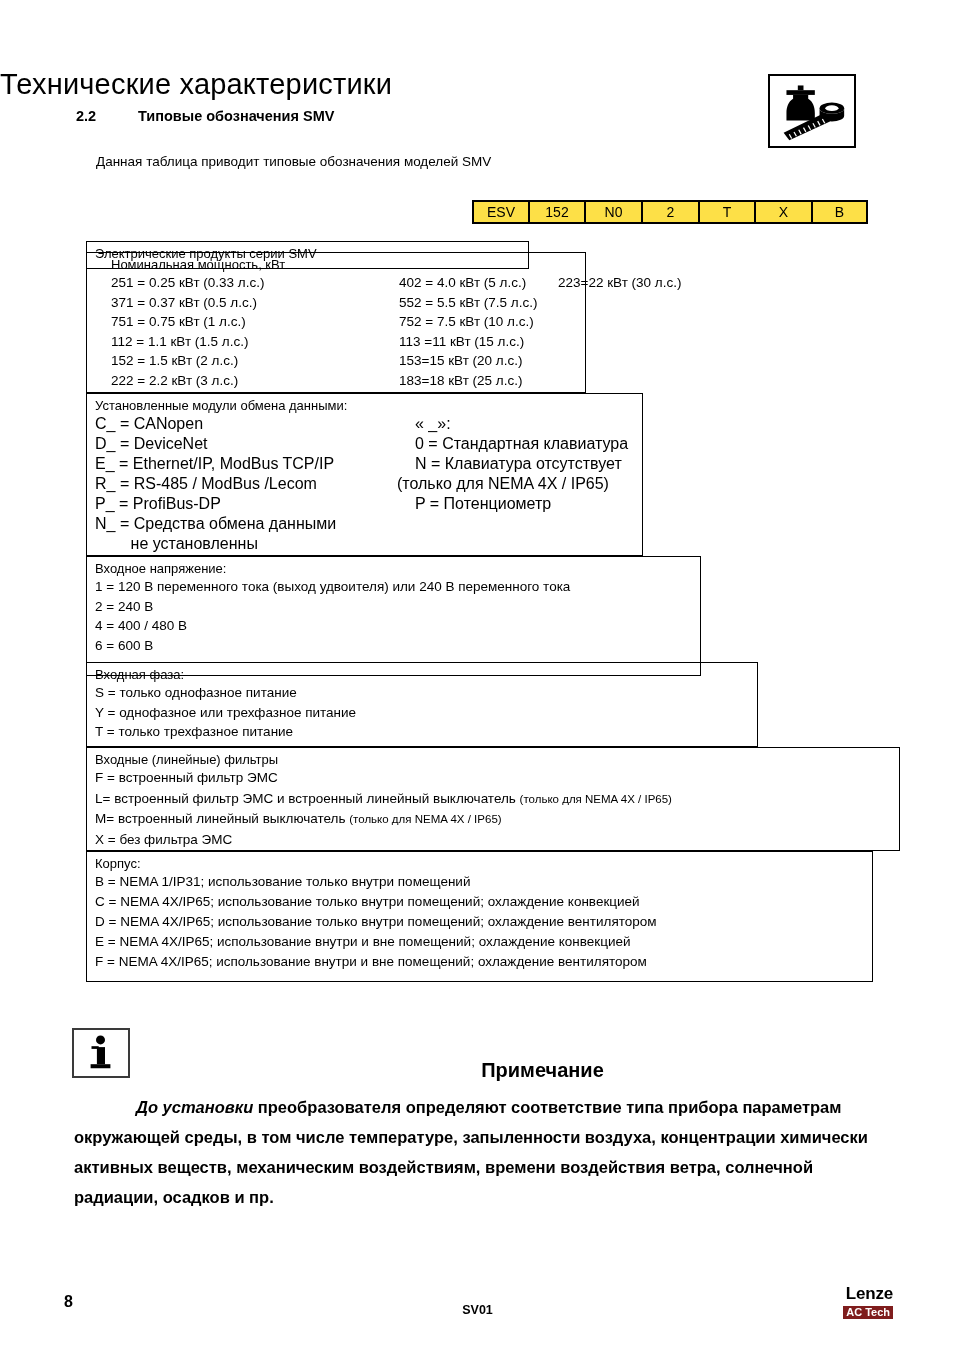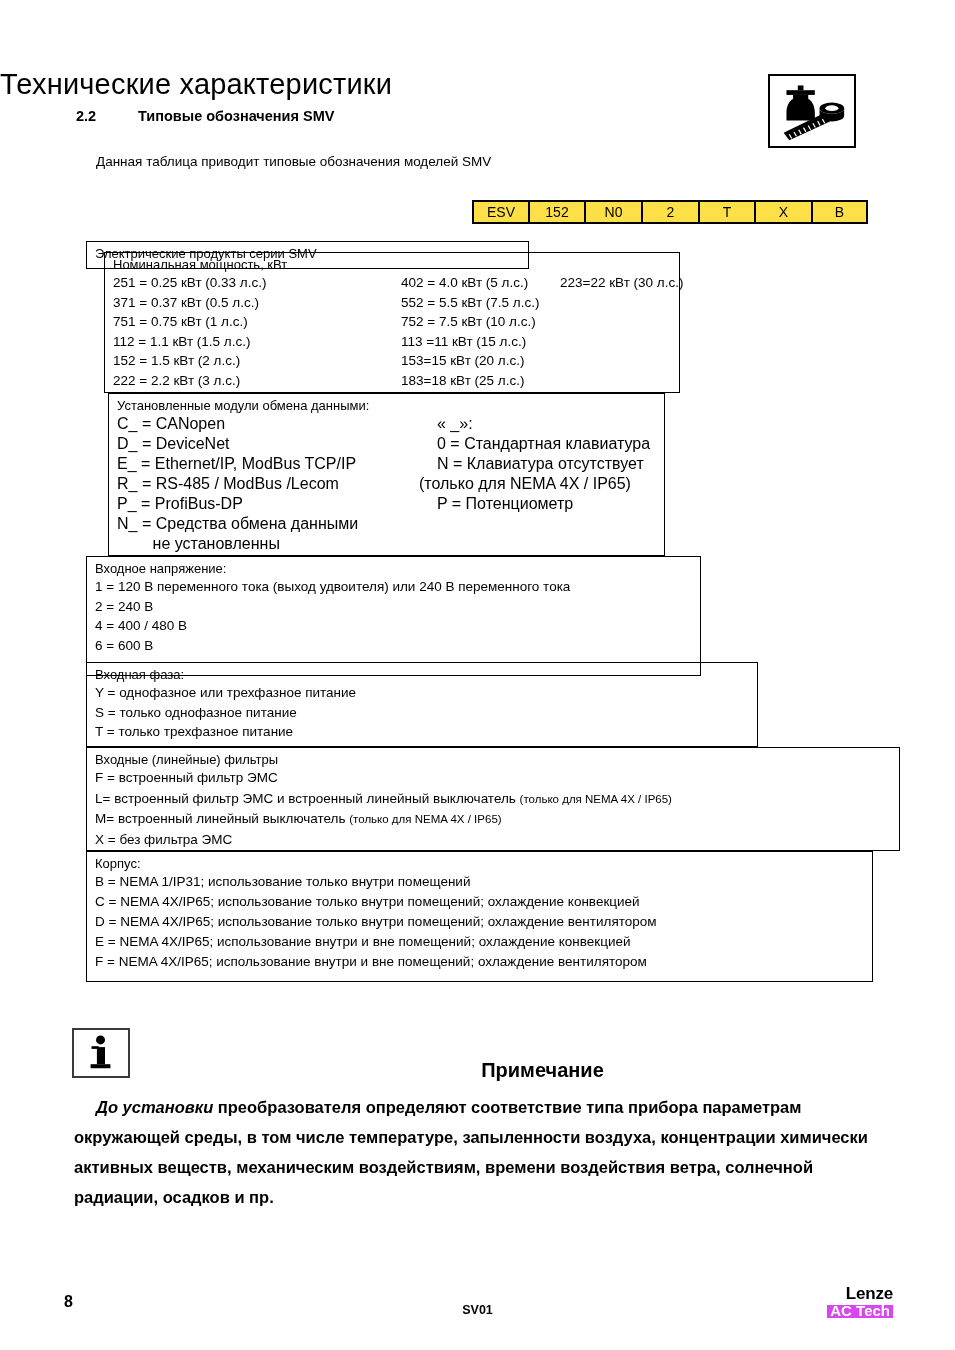--- a/index.html
+++ b/index.html
@@ -146,21 +146,21 @@
   #note-body {
     position: absolute;
     left: 74px;
     top: 1092px;
     width: 810px;
     font-size: 16.5px;
     font-weight: bold;
     line-height: 30px;
     text-indent: 22px;
   }
-  #note-body .em { font-style: italic; }
+  #note-body .em { font-style: italic; margin-left: 40px; }
 
   
   #footer-page {
     position: absolute;
     left: 64px;
     top: 1293px;
     font-size: 16px;
     font-weight: bold;
   }
   #footer-center {
@@ -179,23 +179,23 @@
     text-align: right;
   }
   #footer-logo .brand {
     font-size: 17px;
     font-weight: bold;
     letter-spacing: -0.2px;
     line-height: 17px;
   }
   #footer-logo .sub {
     display: inline-block;
-    background: #d946ef;
+    background: #7f1d1d;
     color: #fff;
-    font-size: 15px;
+    font-size: 11px;
     font-weight: bold;
     padding: 0 3px 1px 3px;
     line-height: 12px;
     margin-top: 1px;
   }
 </style>
 </head>
 <body>
 
 <div id="page-title">Технические характеристики</div>
@@ -238,21 +238,21 @@
   <div class="code-cell cw5">X</div>
   <div class="code-cell cw6">B</div>
 </div>
 
 <div id="spec-table">
 
   <div class="sec" style="left:0px; top:0px; width:443px; height:28px;margin-top:17px;">
     <div class="ttl">Электрические продукты серии SMV</div>
   </div>
 
-  <div class="sec" style="left:18px; top:28px; width:576px; height:141px; padding-left:0;">
+  <div class="sec" style="left:0px; top:28px; width:500px; height:141px; padding-left:16px;">
     <div class="ttl" style="padding-left:8px;">Номинальная мощность, кВт</div>
     <div style="position:relative; height:120px;">
       <div class="pw-col-a">
         <div class="ln">251 = 0.25 кВт (0.33 л.с.)</div>
         <div class="ln">371 = 0.37 кВт (0.5 л.с.)</div>
         <div class="ln">751 = 0.75 кВт (1 л.с.)</div>
         <div class="ln">112 = 1.1 кВт (1.5 л.с.)</div>
         <div class="ln">152 = 1.5 кВт (2 л.с.)</div>
         <div class="ln">222 = 2.2 кВт (3 л.с.)</div>
       </div>
@@ -263,21 +263,21 @@
         <div class="ln">113 =11 кВт (15 л.с.)</div>
         <div class="ln">153=15 кВт (20 л.с.)</div>
         <div class="ln">183=18 кВт (25 л.с.)</div>
       </div>
       <div class="pw-col-c">
         <div class="ln">223=22 кВт (30 л.с.)</div>
       </div>
     </div>
   </div>
 
-  <div class="sec" style="left:0px; top:169px; width:557px; height:163px; padding-left:0;margin-left:22px;">
+  <div class="sec" style="left:0px; top:169px; width:557px; height:163px; padding-left:0;">
     <div class="ttl" style="padding-left:8px;">Установленные модули обмена данными:</div>
     <div style="position:relative; height:142px;">
       <div class="cm-col-a">
         <div class="ln big">C_  = CANopen</div>
         <div class="ln big">D_  = DeviceNet</div>
         <div class="ln big">E_  = Ethernet/IP, ModBus TCP/IP</div>
         <div class="ln big">R_  = RS-485 / ModBus /Lecom</div>
         <div class="ln big">P_  = ProfiBus-DP</div>
         <div class="ln big">N_  = Средства обмена данными</div>
         <div class="ln big" style="white-space:pre;">        не установленны</div>
@@ -295,22 +295,22 @@
   <div class="sec" style="left:0px; top:332px; width:615px; height:120px;">
     <div class="ttl">Входное напряжение:</div>
     <div class="ln">1 = 120 В переменного тока (выход удвоителя) или 240 В переменного тока</div>
     <div class="ln">2 = 240 В</div>
     <div class="ln">4 = 400 / 480 В</div>
     <div class="ln">6 = 600 В</div>
   </div>
 
   <div class="sec" style="left:0px; top:438px; width:672px; height:85px;">
     <div class="ttl">Входная фаза:</div>
+    <div class="ln">S = только однофазное питание</div>
     <div class="ln">Y = однофазное или трехфазное питание</div>
-    <div class="ln">S = только однофазное питание</div>
     <div class="ln">T = только трехфазное питание</div>
   </div>
 
   <div class="sec" style="left:0px; top:523px; width:814px; height:104px;">
     <div class="ttl">Входные  (линейные) фильтры</div>
     <div class="ln">
       <span>F = встроенный фильтр ЭМС</span><span class="small-note"></span>
     </div>
     <div class="ln">
       <span>L= встроенный фильтр ЭМС и встроенный линейный выключатель </span><span class="small-note">(только для NEMA 4X / IP65)</span>

